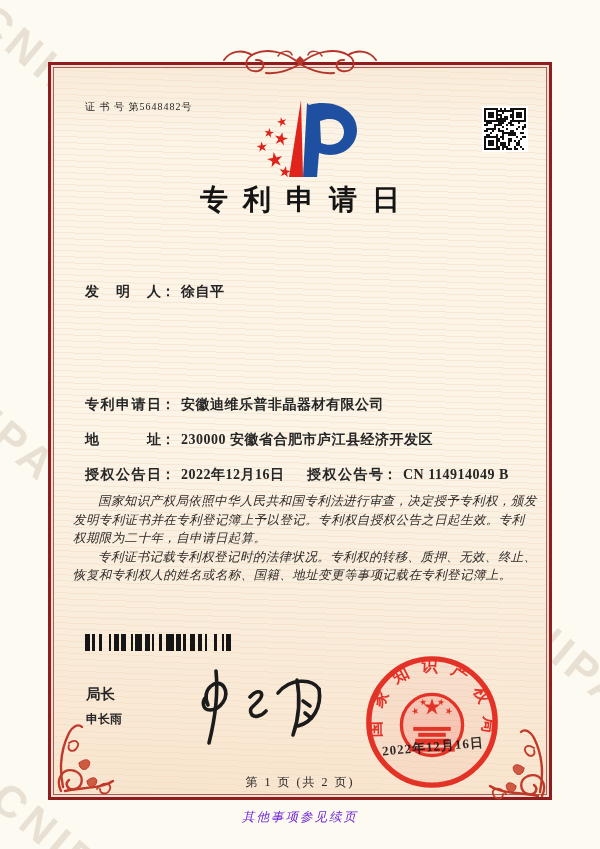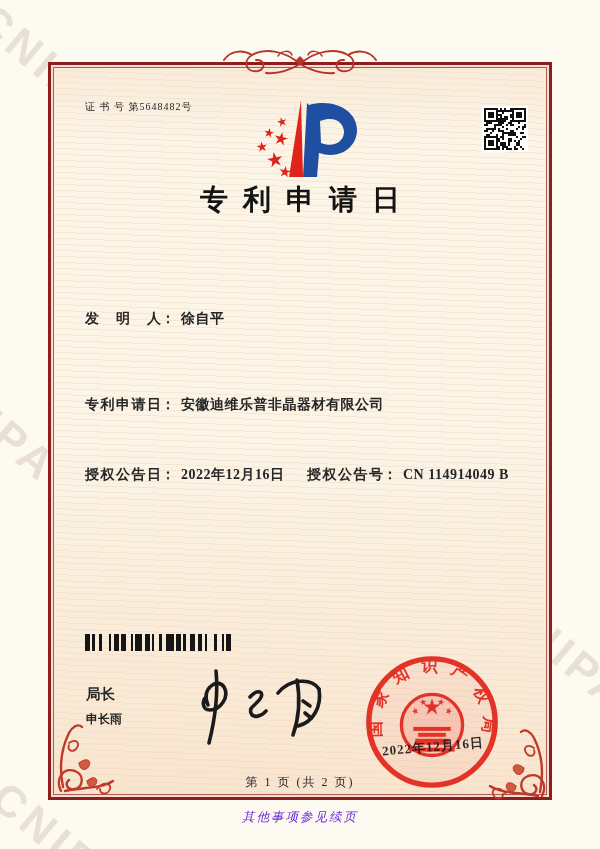--- a/index.html
+++ b/index.html
@@ -156,33 +156,40 @@
       <div class="qrow"><span class="qc b"></span><span class="qc"></span><span class="qc"></span><span class="qc"></span><span class="qc"></span><span class="qc"></span><span class="qc b"></span><span class="qc b"></span><span class="qc"></span><span class="qc b"></span><span class="qc"></span><span class="qc"></span><span class="qc b"></span><span class="qc b"></span><span class="qc"></span><span class="qc"></span><span class="qc"></span><span class="qc"></span><span class="qc b"></span><span class="qc"></span><span class="qc"></span></div>
       <div class="qrow"><span class="qc b"></span><span class="qc"></span><span class="qc b"></span><span class="qc b"></span><span class="qc b"></span><span class="qc"></span><span class="qc b"></span><span class="qc b"></span><span class="qc"></span><span class="qc"></span><span class="qc"></span><span class="qc"></span><span class="qc b"></span><span class="qc b"></span><span class="qc"></span><span class="qc b"></span><span class="qc"></span><span class="qc b"></span><span class="qc"></span><span class="qc"></span><span class="qc"></span></div>
       <div class="qrow"><span class="qc b"></span><span class="qc"></span><span class="qc b"></span><span class="qc b"></span><span class="qc b"></span><span class="qc"></span><span class="qc b"></span><span class="qc"></span><span class="qc b"></span><span class="qc b"></span><span class="qc b"></span><span class="qc"></span><span class="qc b"></span><span class="qc"></span><span class="qc"></span><span class="qc"></span><span class="qc b"></span><span class="qc b"></span><span class="qc"></span><span class="qc"></span><span class="qc"></span></div>
       <div class="qrow"><span class="qc b"></span><span class="qc"></span><span class="qc b"></span><span class="qc b"></span><span class="qc b"></span><span class="qc"></span><span class="qc b"></span><span class="qc"></span><span class="qc b"></span><span class="qc b"></span><span class="qc b"></span><span class="qc"></span><span class="qc b"></span><span class="qc"></span><span class="qc"></span><span class="qc"></span><span class="qc b"></span><span class="qc b"></span><span class="qc"></span><span class="qc"></span><span class="qc"></span></div>
       <div class="qrow"><span class="qc b"></span><span class="qc"></span><span class="qc"></span><span class="qc"></span><span class="qc"></span><span class="qc"></span><span class="qc b"></span><span class="qc b"></span><span class="qc"></span><span class="qc b"></span><span class="qc b"></span><span class="qc b"></span><span class="qc"></span><span class="qc"></span><span class="qc"></span><span class="qc b"></span><span class="qc"></span><span class="qc"></span><span class="qc b"></span><span class="qc"></span><span class="qc"></span></div>
       <div class="qrow"><span class="qc b"></span><span class="qc b"></span><span class="qc b"></span><span class="qc b"></span><span class="qc b"></span><span class="qc b"></span><span class="qc b"></span><span class="qc b"></span><span class="qc"></span><span class="qc b"></span><span class="qc"></span><span class="qc b"></span><span class="qc b"></span><span class="qc b"></span><span class="qc"></span><span class="qc b"></span><span class="qc b"></span><span class="qc"></span><span class="qc"></span><span class="qc b"></span><span class="qc"></span></div>
     </div>
 
   <h1 class="title">专利申请日</h1>
 
-  <div class="frow" style="top:310px">
+  <div class="frow" style="top:283px">
     <span class="flabel">发明人</span><span class="fcolon">：</span><span class="fvalue">徐自平</span>
   </div>
   <div class="frow" style="top:396px">
     <span class="flabel">专利申请日</span><span class="fcolon">：</span><span class="fvalue">安徽迪维乐普非晶器材有限公司</span>
+  </div>
+  <div class="frow" style="top:431px">
+    <span class="flabel">地址</span><span class="fcolon">：</span><span class="fvalue">230000 安徽省合肥市庐江县经济开发区</span>
   </div>
   <div class="frow" style="top:466px;right:0">
     <span class="flabel">授权公告日</span><span class="fcolon">：</span><span class="fvalue">2022年12月16日</span>
     <span class="fgroup2">
       <span class="flabel">授权公告号</span><span class="fcolon">：</span><span class="fvalue">CN 114914049 B</span>
     </span>
   </div>
 
+  <div class="body-text">
+    <p>国家知识产权局依照中华人民共和国专利法进行审查，决定授予专利权，颁发发明专利证书并在专利登记簿上予以登记。专利权自授权公告之日起生效。专利权期限为二十年，自申请日起算。</p>
+    <p>专利证书记载专利权登记时的法律状况。专利权的转移、质押、无效、终止、恢复和专利权人的姓名或名称、国籍、地址变更等事项记载在专利登记簿上。</p>
+  </div>
 
   <div class="barcode" id="barcode">
       <div class="bar" style="width: 4.8px; background: rgb(21, 21, 21);"></div>
       <div class="bar" style="width: 2.4px; background: transparent;"></div>
       <div class="bar" style="width: 2.4px; background: rgb(21, 21, 21);"></div>
       <div class="bar" style="width: 4.8px; background: transparent;"></div>
       <div class="bar" style="width: 2.4px; background: rgb(21, 21, 21);"></div>
       <div class="bar" style="width: 7.2px; background: transparent;"></div>
       <div class="bar" style="width: 2.4px; background: rgb(21, 21, 21);"></div>
       <div class="bar" style="width: 2.4px; background: transparent;"></div>

